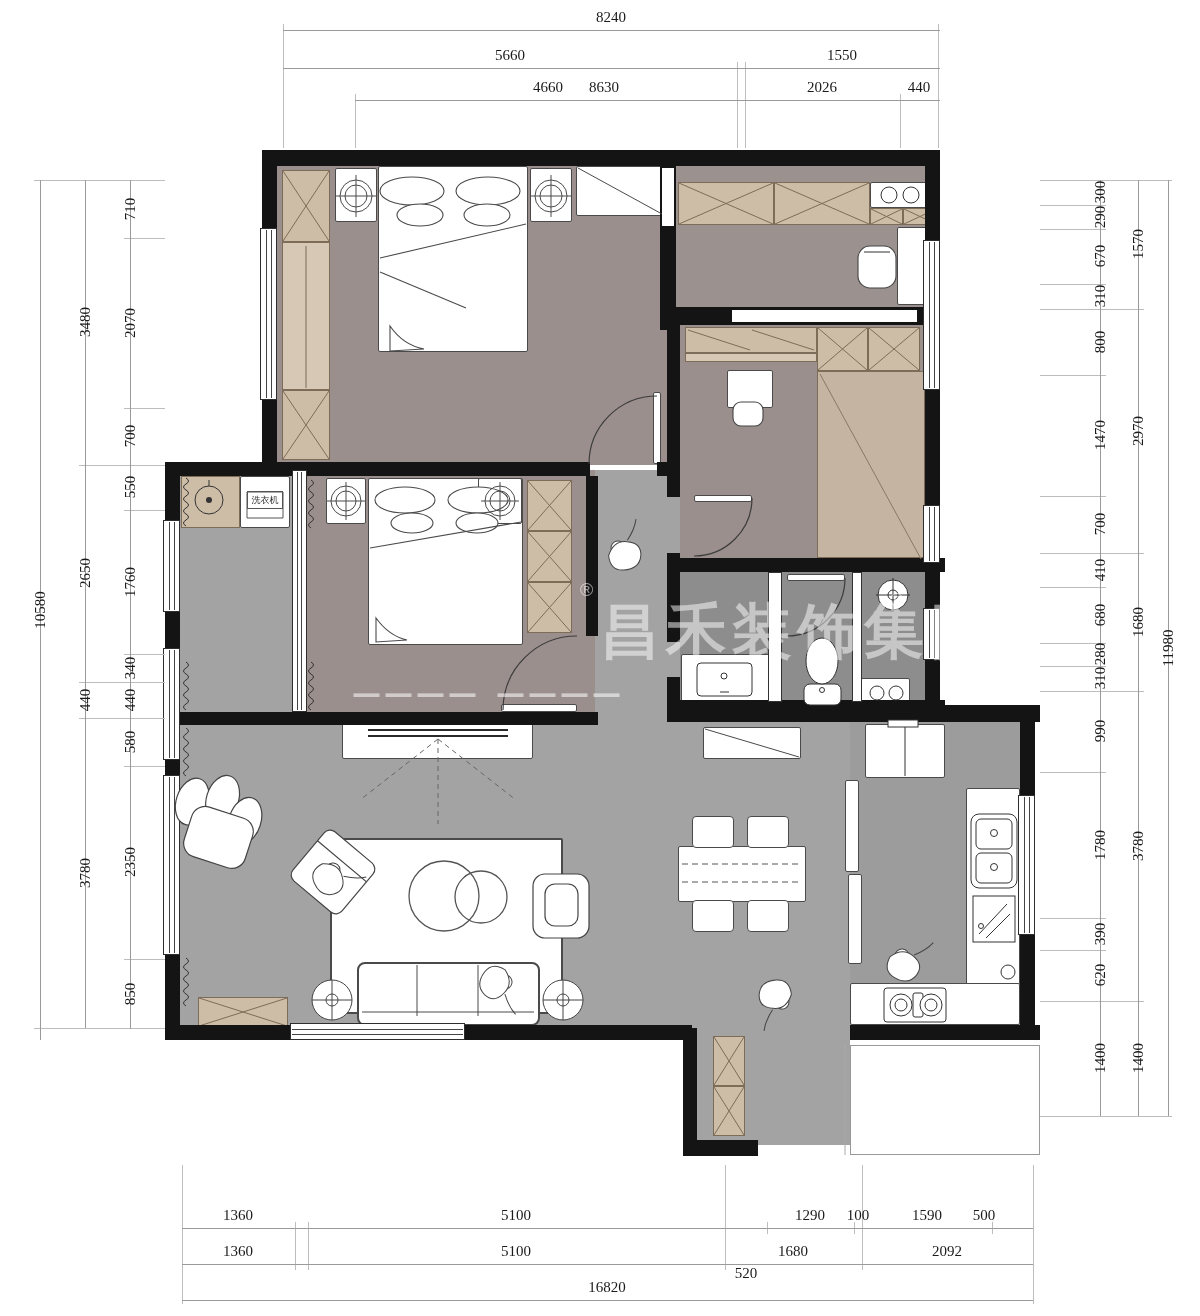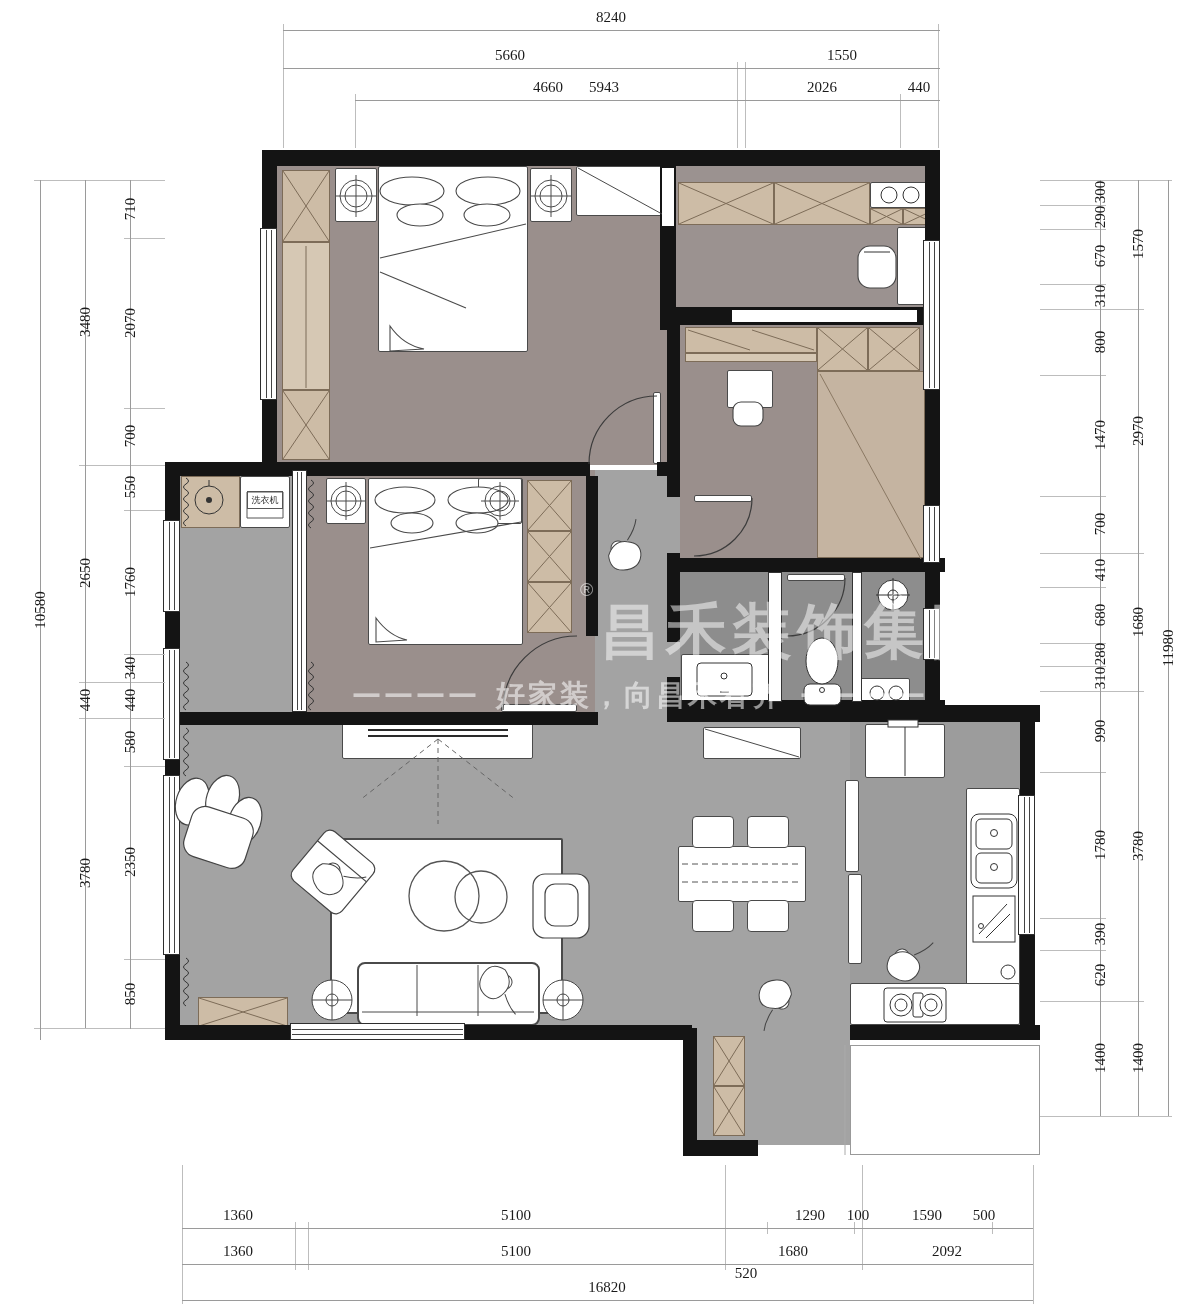--- a/index.html
+++ b/index.html
@@ -406,21 +406,20 @@
     </g>
     <path d="M247,492 h36 v26 h-36 z" stroke="#555" fill="none"></path>
     <path d="M845,1045 V1155" stroke="#aaa"></path>
   </svg>
 
   <span class="wm-r" style="left:580px;top:580px">®</span>
   <span class="wm-cn">昌禾装饰集团</span>
   <span class="wm-r" style="left:890px;top:590px">®</span>
   <div class="wm2">
     <span>————</span>
-    <span>好家装，向昌禾看齐</span>
     <span>————</span>
   </div>
 
   <div class="dl" style="left:283px;top:30px;width:657px;height:1px"></div>
   <div class="dl" style="left:283px;top:68px;width:657px;height:1px"></div>
   <div class="dl" style="left:355px;top:100px;width:585px;height:1px"></div>
   <div class="dl" style="left:40px;top:180px;width:1px;height:860px"></div>
   <div class="dl" style="left:85px;top:180px;width:1px;height:848px"></div>
   <div class="dl" style="left:130px;top:180px;width:1px;height:849px"></div>
   <div class="dl" style="left:1100px;top:180px;width:1px;height:936px"></div>
@@ -471,21 +470,21 @@
   <div class="ext" style="left:767px;top:1222px;width:1px;height:12px"></div>
   <div class="ext" style="left:854px;top:1222px;width:1px;height:12px"></div>
   <div class="ext" style="left:862px;top:1165px;width:1px;height:105px"></div>
   <div class="ext" style="left:992px;top:1222px;width:1px;height:12px"></div>
   <div class="ext" style="left:1033px;top:1165px;width:1px;height:139px"></div>
 
   <span class="dim" style="left:611px;top:28px">8240</span>
   <span class="dim" style="left:510px;top:66px">5660</span>
   <span class="dim" style="left:842px;top:66px">1550</span>
   <span class="dim" style="left:548px;top:98px">4660</span>
-  <span class="dim" style="left:604px;top:98px">5943</span>
+  <span class="dim" style="left:604px;top:98px">8630</span>
   <span class="dim" style="left:822px;top:98px">2026</span>
   <span class="dim" style="left:919px;top:98px">440</span>
 
   <span class="dim v" style="left:40px;top:610px">10580</span>
   <span class="dim v" style="left:85px;top:322px">3480</span>
   <span class="dim v" style="left:85px;top:573px">2650</span>
   <span class="dim v" style="left:85px;top:700px">440</span>
   <span class="dim v" style="left:85px;top:873px">3780</span>
   <span class="dim v" style="left:130px;top:209px">710</span>
   <span class="dim v" style="left:130px;top:323px">2070</span>

